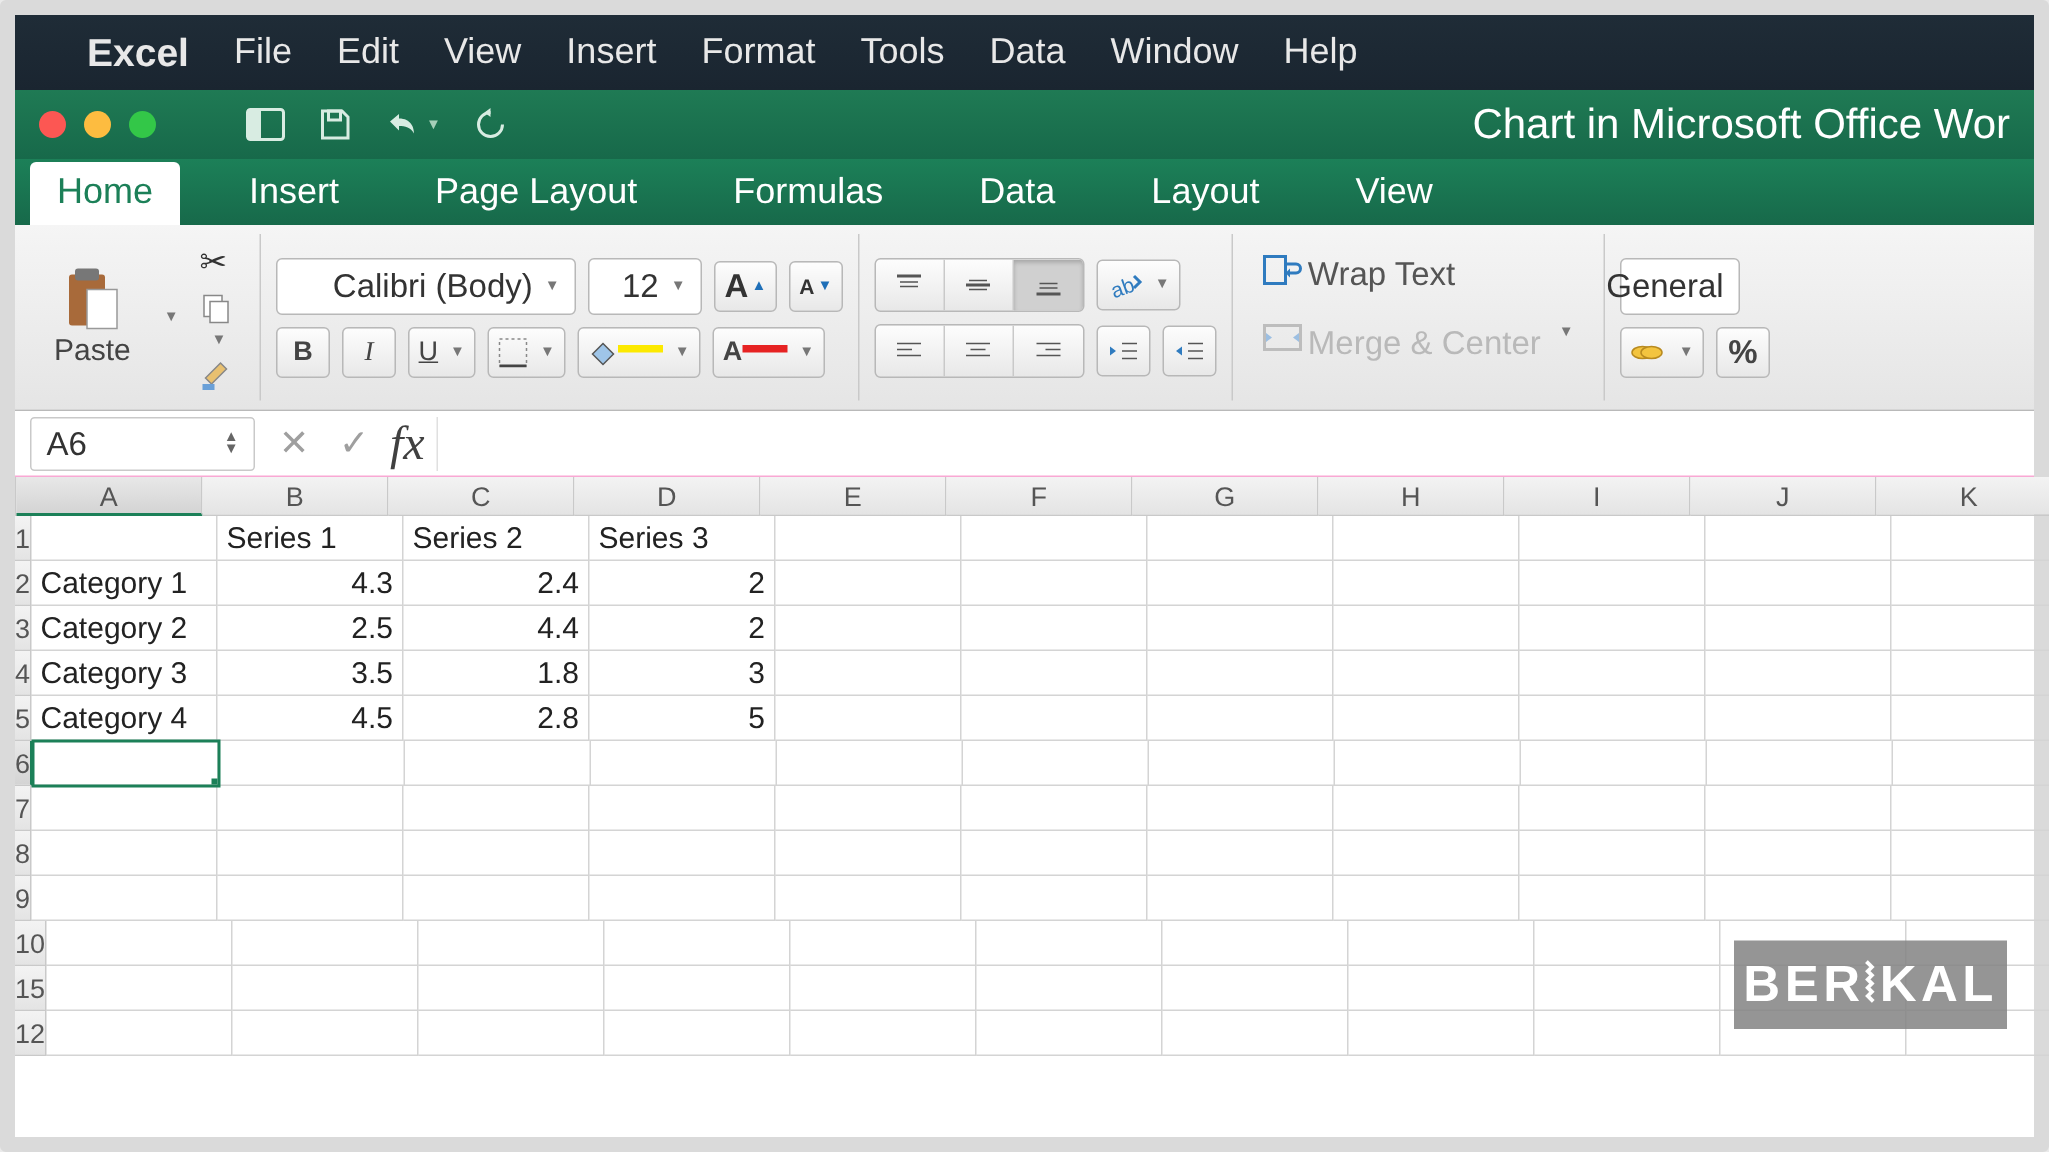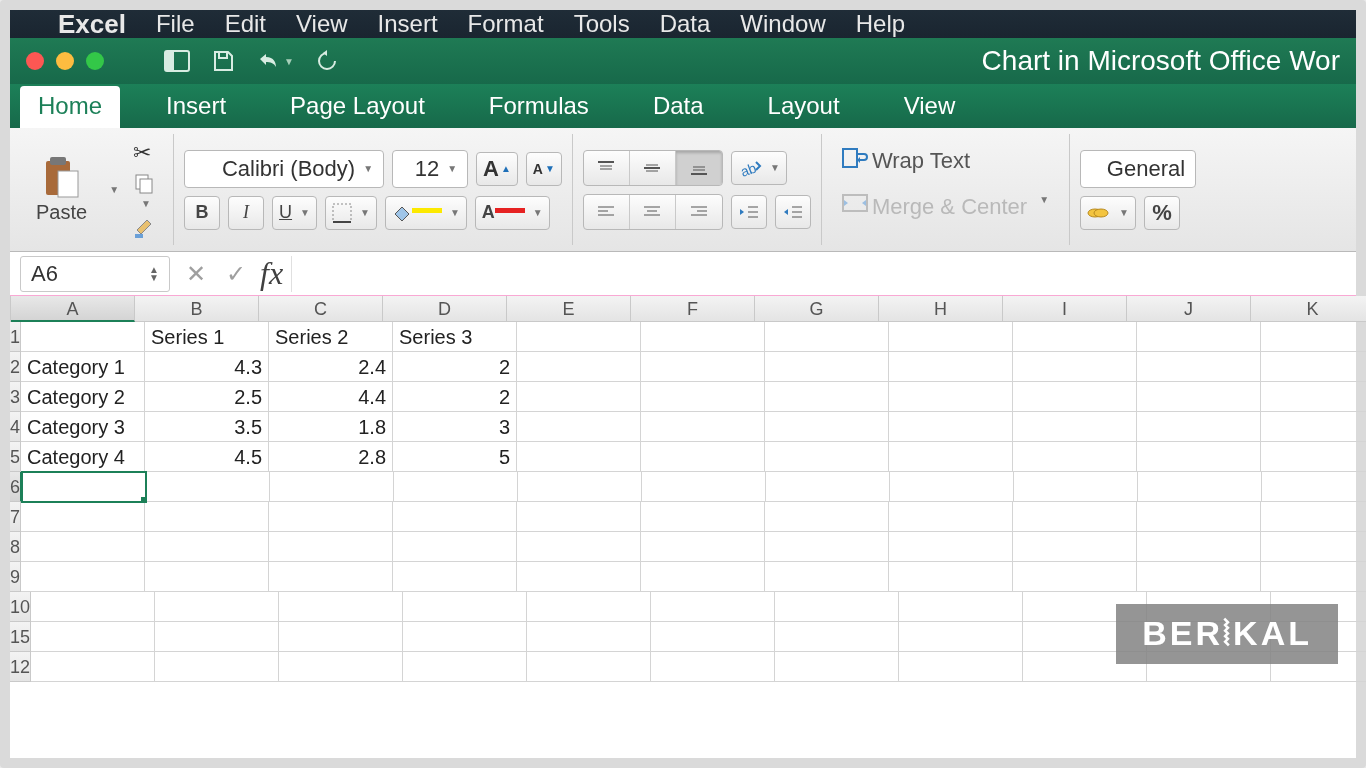--- a/index.html
+++ b/index.html
@@ -2,21 +2,21 @@
 <html><head>
 <meta charset="utf-8">
 <style>
 * { box-sizing: border-box; margin: 0; padding: 0; }
 body { font-family: -apple-system, "Helvetica Neue", Arial, sans-serif; font-size: 14px; background: #eaeaea; overflow: hidden; width: 1366px; height: 768px; }
 
 
 .outer { border: 10px solid #dadada; border-radius: 4px; width: 1366px; height: 768px; background: #fff; }
 
 
-.menubar { background: linear-gradient(#1f2c37,#1a2530); height: 28px; display: flex; align-items: center; padding: 0 18px; color: #e8e8e8; gap: 30px; }
+.menubar { background: linear-gradient(#1f2c37,#1a2530); height: 50px; display: flex; align-items: center; padding: 0 18px; color: #e8e8e8; gap: 30px; }
 .menubar .apple { font-size: 22px; }
 .menubar .app { font-weight: 700; font-size: 26px; }
 .menubar .mitem { font-size: 24px; cursor: default; }
 
 
 .titlebar { background: linear-gradient(#1f7a54,#17694a); height: 46px; display: flex; align-items: center; padding: 0 16px; }
 .traffic { display: flex; gap: 12px; margin-right: 30px; }
 .traffic span { width: 18px; height: 18px; border-radius: 50%; display: inline-block; }
 .red { background: #fc5753; } .yellow { background: #fdbc40; } .green { background: #33c748; }
 .tb-btn { color: #d8ece2; margin-right: 22px; display:inline-flex; align-items:center; }
@@ -69,21 +69,21 @@
 .ch.sel { background:linear-gradient(#e8e8e8,#d4d4d4); border-bottom:2px solid #1c8058;}
 .rows { }
 .r { display:flex; height:30px; }
 .rh { width:42px; text-align:center; font-size:18px; color:#555; background:linear-gradient(#f3f3f3,#e4e4e4); border-right:1px solid #c9c9c9; border-bottom:1px solid #c9c9c9; line-height:30px;}
 .rh.sel { background:linear-gradient(#e8e8e8,#d4d4d4); border-right:2px solid #1c8058;}
 .cell { flex:0 0 124px; border-right:1px solid #d4d4d4; border-bottom:1px solid #d4d4d4; padding:0 6px; font-size:20px; color:#222; line-height:30px; overflow:hidden; white-space:nowrap;}
 .cell.tr { text-align:right; }
 .cell.active { outline:2px solid #1c8058; outline-offset:-1px; position:relative; z-index:2;}
 .cell.active::after { content:''; position:absolute; right:-4px; bottom:-4px; width:8px; height:8px; background:#1c8058; }
 
-.watermark { position:absolute; right:18px; bottom:18px; background:rgba(130,130,130,.85); color:#fff; font-size:34px; font-weight:700; letter-spacing:3px; padding:10px 26px; font-family: Arial, sans-serif;}
+.watermark { position:absolute; right:18px; bottom:18px; background:rgba(130,130,130,.85); color:#fff; font-size:34px; font-weight:700; letter-spacing:3px; padding:10px 6px; font-family: Arial, sans-serif;}
 .watermark .o { display:inline-block; }
 
 svg { display:block; }
 </style>
 </head>
 <body>
 
 <div class="outer">
 
   <div class="menubar">
@@ -315,21 +315,21 @@
             <rect x="1" y="1" width="24" height="16" fill="none" stroke="#bdbdbd" stroke-width="2"></rect>
             <path d="M6 9 L2 6 V12 Z M20 9 L24 6 V12 Z" fill="#9cbfe2"></path>
           </svg>
         <span>Merge &amp; Center</span>
           <span class="caret">▼</span>
       </div>
     </div>
 
     <div class="group" style="border-right:none;">
       <div class="row">
-        <div class="combo" style="width:116px">
+        <div class="combo" style="width:80px">
             <span>General</span>
           </div>
       </div>
       <div class="row">
         <div class="btn">
           <svg width="24" height="18" viewBox="0 0 24 18">
               <ellipse cx="8" cy="9" rx="7" ry="4" fill="#f3c43f" stroke="#b88a1f"></ellipse>
               <ellipse cx="14" cy="9" rx="7" ry="4" fill="#f3c43f" stroke="#b88a1f"></ellipse>
             </svg>
             <span class="caret">▼</span>

